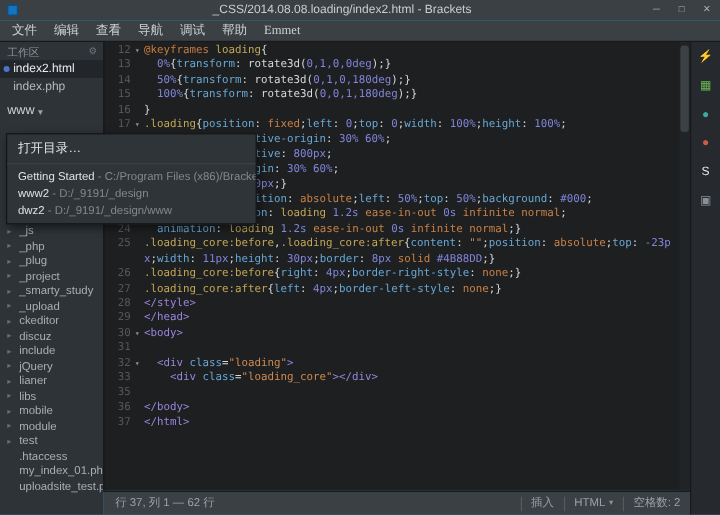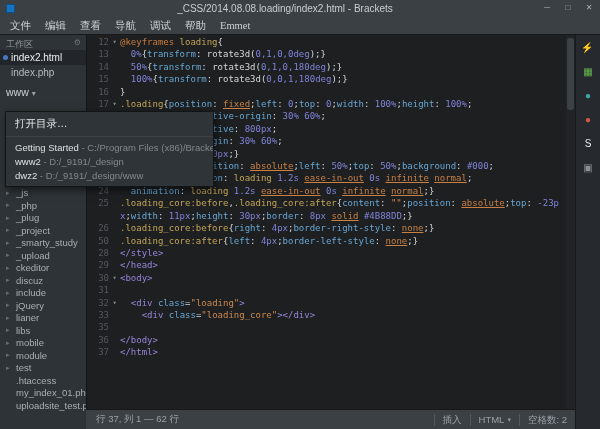--- a/index.html
+++ b/index.html
@@ -37,21 +37,21 @@
   .code { font-family:"DejaVu Sans Mono",monospace; font-size:9px; line-height:12.4px; padding-top:1px; }
   .cl { display:flex; align-items:flex-start; min-height:12.4px; }
   .g { width:22px; flex-shrink:0; text-align:right; color:#52585c; }
   .f { width:11px; flex-shrink:0; text-align:center; color:#858c90; font-size:7px; line-height:12.4px; }
   .lt { flex:1; white-space:pre-wrap; word-break:break-all; color:#d6d8d9; padding-right:14px; min-height:12.4px; }
   .tk-pun { color:#d6d8d9; }
   .tk-atr { color:#c87a3c; }
   .tk-sel { color:#c3a656; }
   .tk-prop { color:#68a7d4; }
   .tk-num { color:#8184d8; }
-  .tk-kw  { color:#c98045;text-decoration:underline; }
+  .tk-kw  { color:#c98045; }
   .tk-str { color:#cf8a50; }
   .tk-tag { color:#9a85dc; }
   .tk-attr{ color:#68a7d4; }
   .sb-track { position:absolute; right:0; top:0; bottom:0; width:9px; background:#212426; }
   .sb-thumb { position:absolute; right:1px; top:3px; width:7px; height:72px; background:#3c4145; border-radius:3px; }
 
   
   .rail { position:absolute; top:35px; right:0; bottom:0; width:25px; background:#26292d; display:flex; flex-direction:column; align-items:center; padding-top:5px; gap:9px; border-left:1px solid #17191b; }
   .rail-icon { width:15px; height:15px; font-size:10px; line-height:15px; text-align:center; }
 
@@ -260,21 +260,21 @@
           <span class="g">25</span>
           <span class="f"></span>
           <span class="lt"><span class="tk-sel">.loading_core:before</span><span class="tk-pun">,</span><span class="tk-sel">.loading_core:after</span><span class="tk-pun">{</span><span class="tk-prop">content</span><span class="tk-pun">: </span><span class="tk-str">""</span><span class="tk-pun">;</span><span class="tk-prop">position</span><span class="tk-pun">: </span><span class="tk-kw">absolute</span><span class="tk-pun">;</span><span class="tk-prop">top</span><span class="tk-pun">: </span><span class="tk-num">-23px</span><span class="tk-pun">;</span><span class="tk-prop">width</span><span class="tk-pun">: </span><span class="tk-num">11px</span><span class="tk-pun">;</span><span class="tk-prop">height</span><span class="tk-pun">: </span><span class="tk-num">30px</span><span class="tk-pun">;</span><span class="tk-prop">border</span><span class="tk-pun">: </span><span class="tk-num">8px</span><span class="tk-pun"> </span><span class="tk-kw">solid</span><span class="tk-pun"> </span><span class="tk-num">#4B88DD</span><span class="tk-pun">;}</span></span>
         </div>
         <div class="cl">
           <span class="g">26</span>
           <span class="f"></span>
           <span class="lt"><span class="tk-sel">.loading_core:before</span><span class="tk-pun">{</span><span class="tk-prop">right</span><span class="tk-pun">: </span><span class="tk-num">4px</span><span class="tk-pun">;</span><span class="tk-prop">border-right-style</span><span class="tk-pun">: </span><span class="tk-kw">none</span><span class="tk-pun">;}</span></span>
         </div>
         <div class="cl">
-          <span class="g">50</span>
+          <span class="g">27</span>
           <span class="f"></span>
           <span class="lt"><span class="tk-sel">.loading_core:after</span><span class="tk-pun">{</span><span class="tk-prop">left</span><span class="tk-pun">: </span><span class="tk-num">4px</span><span class="tk-pun">;</span><span class="tk-prop">border-left-style</span><span class="tk-pun">: </span><span class="tk-kw">none</span><span class="tk-pun">;}</span></span>
         </div>
         <div class="cl">
           <span class="g">28</span>
           <span class="f"></span>
           <span class="lt"><span class="tk-tag">&lt;/style&gt;</span></span>
         </div>
         <div class="cl">
           <span class="g">29</span>

